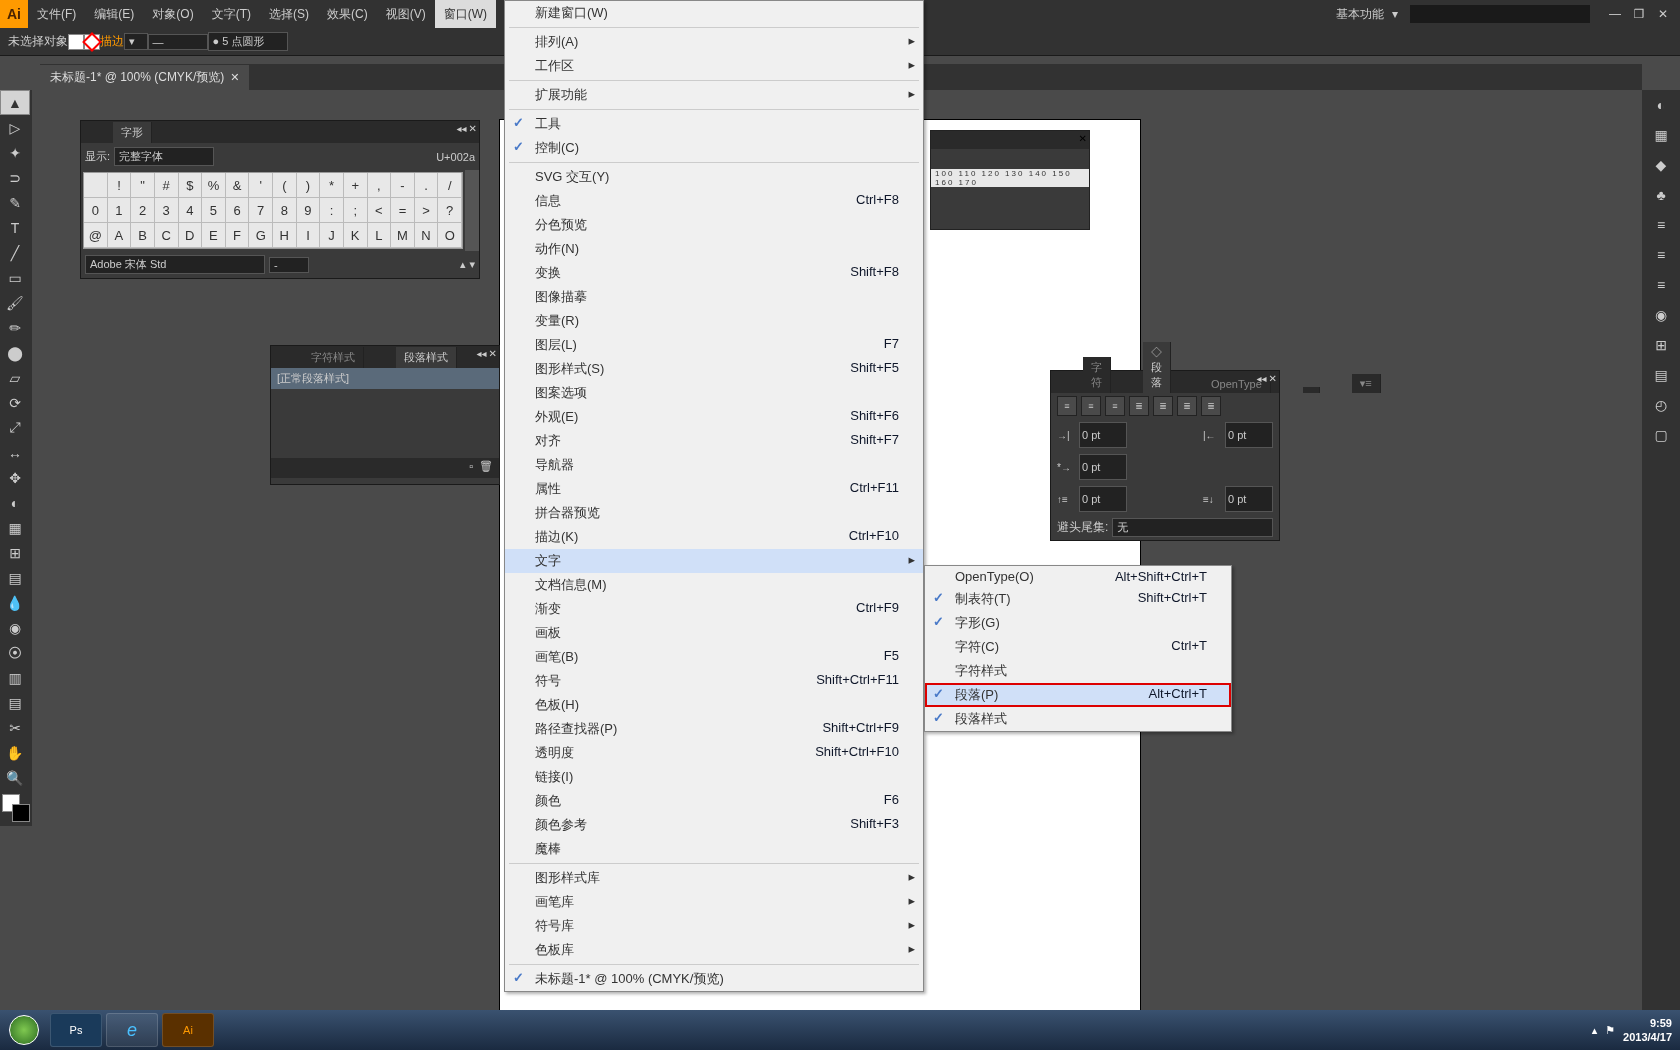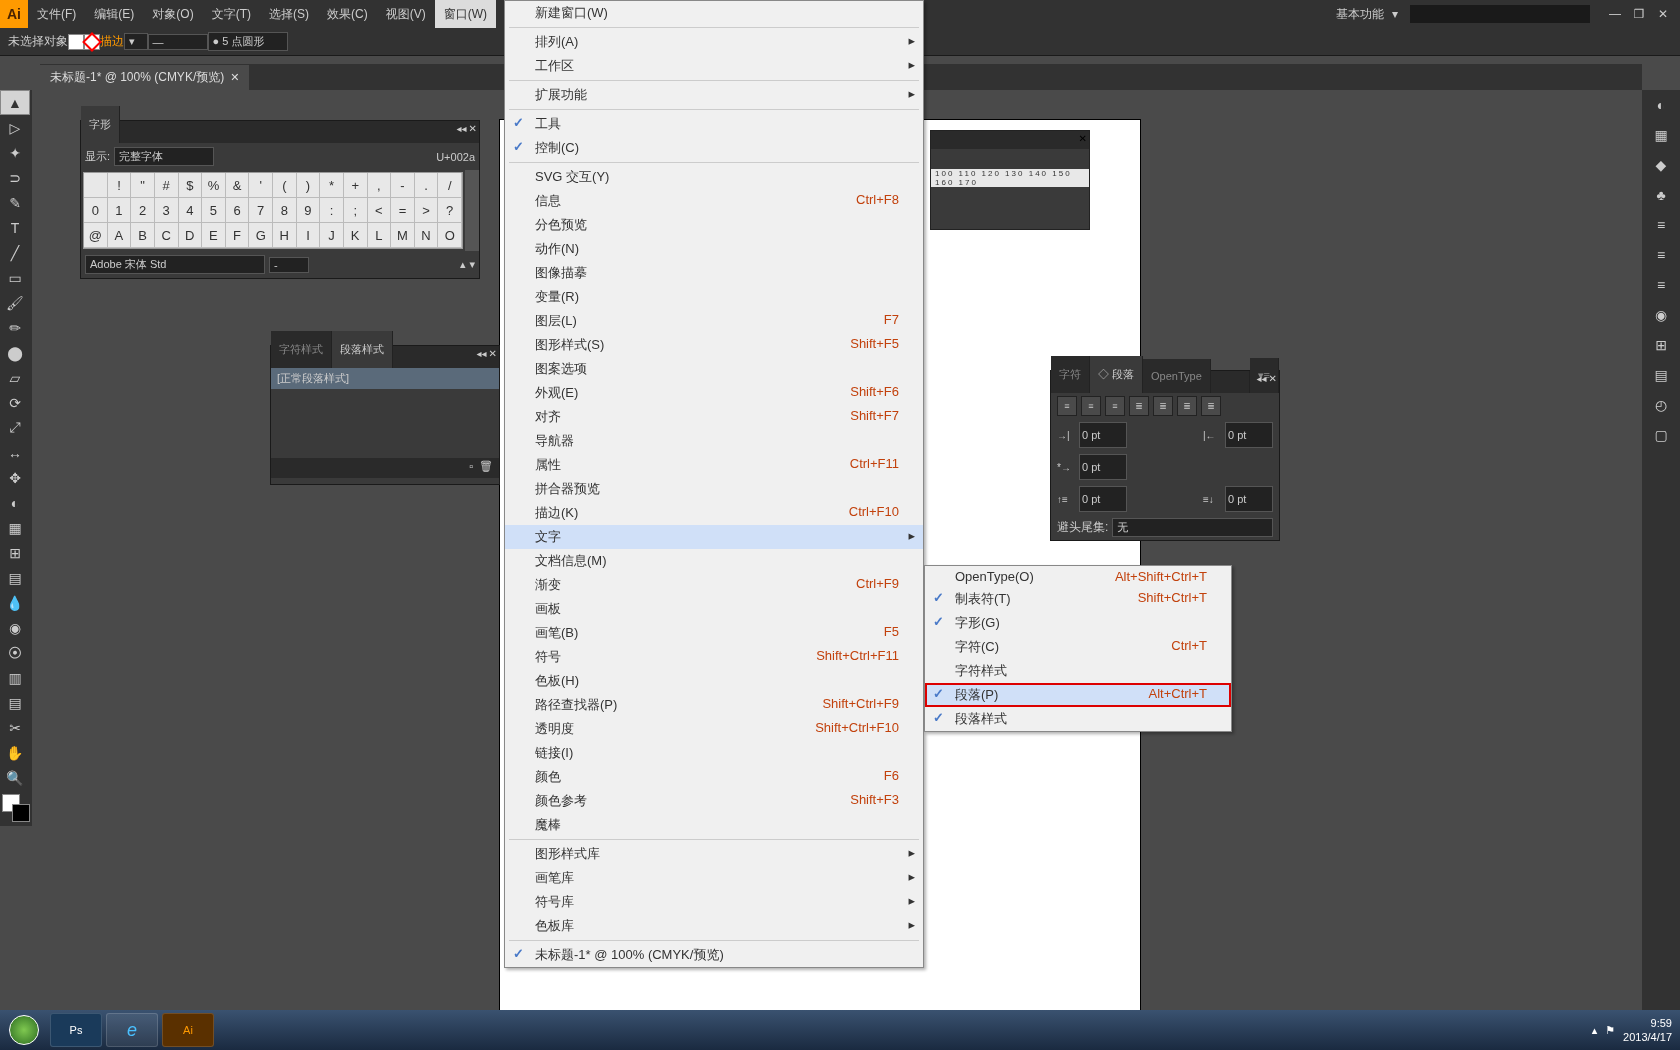--- a/index.html
+++ b/index.html
@@ -39,36 +39,36 @@
 .doctab { background: #4a4a4a; color: #ddd; font-size: 12px; padding: 4px 10px; display: flex; align-items: center; gap: 6px; }
 .doctab .x { font-size: 11px; }
 
 
 .canvas { position: absolute; left: 40px; right: 38px; top: 90px; bottom: 30px; background: #4a4a4a; }
 .artboard { position: absolute; left: 460px; top: 30px; width: 640px; height: 900px; background: #fff; box-shadow: 0 0 0 1px #000; }
 
 
 .panel { position: absolute; background: #3a3a3a; border: 1px solid #1a1a1a; color: #ccc; font-size: 12px; }
 .panel-tabs { display: flex; background: #2a2a2a; height: 22px; align-items: flex-end; }
-.panel-tabs span { padding: 11px 8px; background: #3a3a3a; font-size: 11px; border-right: 1px solid #222; }
+.panel-tabs span { padding: 3px 8px; background: #3a3a3a; font-size: 11px; border-right: 1px solid #222; margin-left: 32px; }
 .panel-tabs span.inactive { background: #2a2a2a; color: #888; }
 .panel-close { position: absolute; right: 2px; top: 2px; display: flex; gap: 2px; font-size: 10px; }
 
 
 .glyph-panel { left: 80px; top: 120px; width: 400px; }
 .glyph-row { padding: 4px; display: flex; align-items: center; gap: 4px; font-size: 11px; }
 .glyph-grid { background: #e8e8e8; display: grid; grid-template-columns: repeat(16, 1fr); grid-auto-rows: 25px; border: 1px solid #999; margin: 2px; }
 .glyph-grid span { border-right: 1px solid #bbb; border-bottom: 1px solid #bbb; display: flex; align-items: center; justify-content: center; color: #333; font-size: 13px; }
 .glyph-scroll { width: 14px; background: #555; }
 
 
 .menu { position: absolute; background: #f0f0f0; border: 1px solid #888; box-shadow: 2px 2px 3px rgba(0,0,0,.3); font-size: 13px; color: #333; }
 .menu-item { display: flex; padding: 3px 24px 3px 30px; position: relative; }
 .menu-item .label { flex: 1; }
-.menu-item .shortcut { color: #c2410c; margin-left: 40px; }
+.menu-item .shortcut { color: #0f172a; margin-left: 40px; }
 .menu-item .arrow { position: absolute; right: 8px; }
 .menu-item .check { position: absolute; left: 8px; color: #4a7ac8; font-weight: bold; }
 .menu-item.hover { background: #d0e0f8; }
 .menu-item.highlight-red { box-shadow: 0 0 0 2px #d00 inset; }
 .menu-sep { height: 1px; background: #ccc; margin: 2px 4px; }
 
 
 .para-panel { left: 1050px; top: 370px; width: 230px; background: #3a3a3a; }
 .para-row { display: flex; gap: 4px; padding: 3px 6px; align-items: center; }
 .align-btn { width: 20px; height: 20px; background: #4a4a4a; border: 1px solid #222; display: flex; align-items: center; justify-content: center; font-size: 9px; }
@@ -88,21 +88,21 @@
 
 
 .statusbar { position: absolute; left: 40px; right: 38px; bottom: 0; height: 20px; background: #323232; color: #ccc; font-size: 11px; display: flex; align-items: center; padding: 0 6px; gap: 12px; }
 
 
 .taskbar { position: absolute; left: 0; right: 0; bottom: 0; height: 40px; background: linear-gradient(#3a5270, #1a2a40); display: flex; align-items: center; z-index: 999; }
 .start { width: 48px; height: 40px; display: flex; align-items: center; justify-content: center; }
 .start-orb { width: 30px; height: 30px; border-radius: 50%; background: radial-gradient(#7fc850, #2a6a20); border: 1px solid #fff; }
 .task-app { width: 52px; height: 34px; margin: 0 2px; background: rgba(255,255,255,.08); border: 1px solid rgba(255,255,255,.15); display: flex; align-items: center; justify-content: center; font-size: 11px; color: #fff; border-radius: 3px; }
 .tray { margin-left: auto; display: flex; align-items: center; gap: 8px; padding: 0 8px; color: #fff; font-size: 11px; }
-.clock { text-align: right; line-height: 14px; }
+.clock { text-align: right; line-height: 14px; font-weight: bold; }
 </style>
 </head>
 <body>
 
 <div class="titlebar">
   <div class="app-logo">Ai</div>
   <div class="menubar">
     <span>文件(F)</span>
     <span>编辑(E)</span>
     <span>对象(O)</span>
@@ -380,20 +380,24 @@
       <span class="label">信息</span>
       <span class="shortcut">Ctrl+F8</span>
     </div>
   <div class="menu-item">
       <span class="label">分色预览</span>
     </div>
   <div class="menu-item">
       <span class="label">动作(N)</span>
     </div>
   <div class="menu-item">
+      <span class="label">变换</span>
+      <span class="shortcut">Shift+F8</span>
+    </div>
+  <div class="menu-item">
       <span class="label">图像描摹</span>
     </div>
   <div class="menu-item">
       <span class="label">变量(R)</span>
     </div>
   <div class="menu-item">
       <span class="label">图层(L)</span>
       <span class="shortcut">F7</span>
     </div>
   <div class="menu-item">

